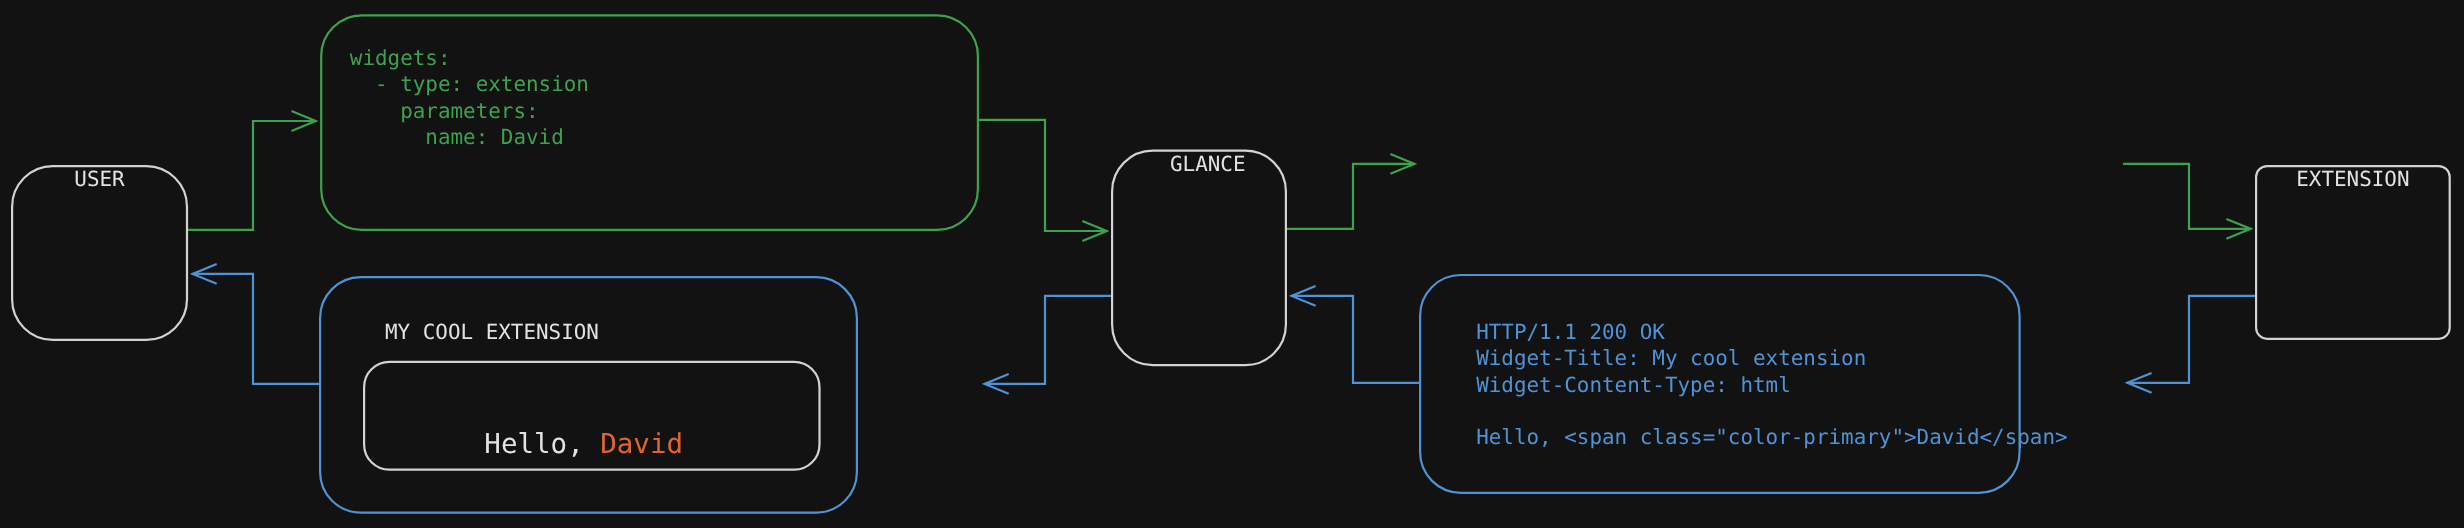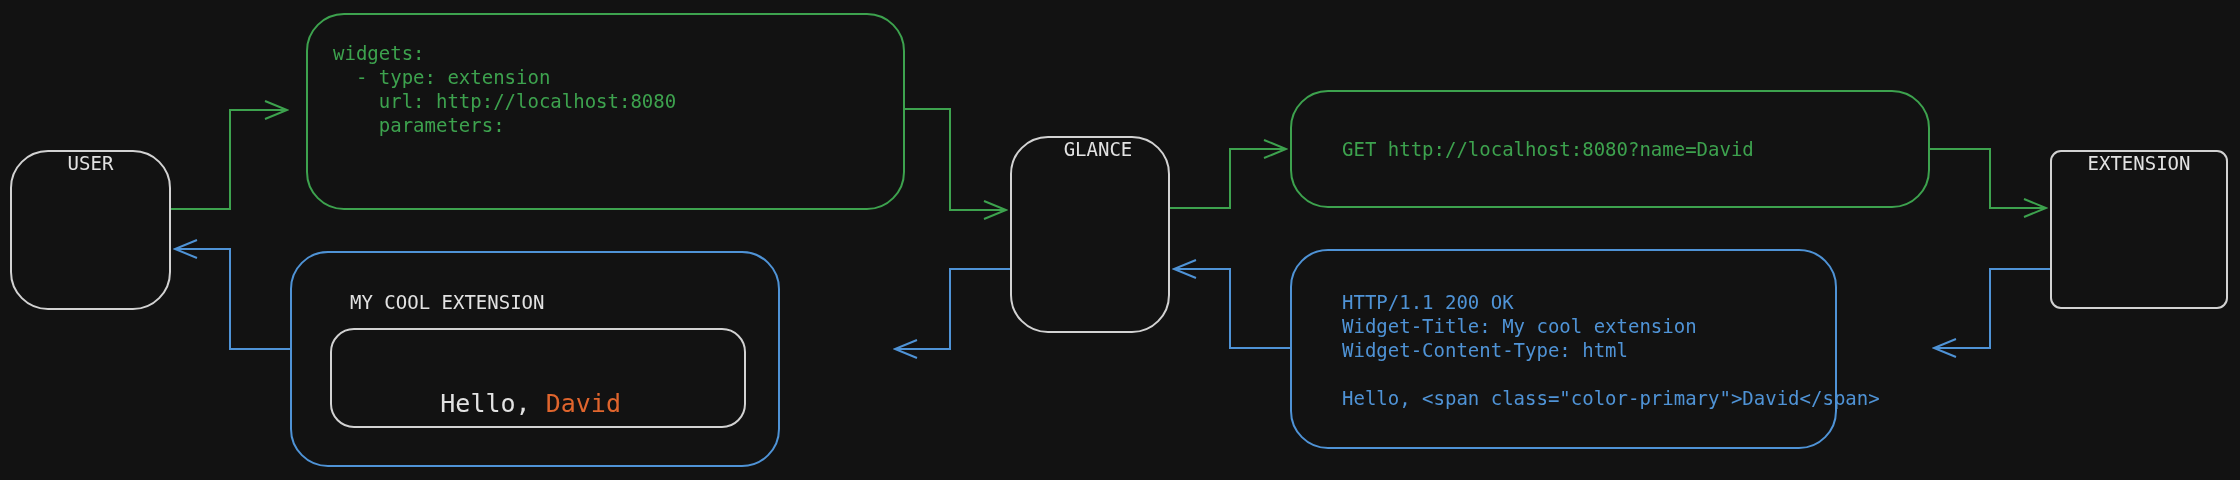--- a/index.html
+++ b/index.html
@@ -47,21 +47,21 @@
 
   .msg-box{
     position:absolute;
     border-radius: 38px;
     border: 2px solid;
     background: var(--bg);
   }
   .box-green{ border-color: var(--green); color: var(--green); }
   .box-blue{ border-color: var(--blue); color: var(--blue); }
 
-  .config-box{ left:306px; top:13px; width:599px; height:197px; padding:26px 0 0 25px; }
+  .config-box{ left:291px; top:13px; width:599px; height:197px; padding:26px 0 0 25px; }
   .request-box{ left:1290px; top:90px; width:640px; height:118px;
                 display:flex; flex-direction:column; justify-content:center; padding-left:50px; }
   .response-box{ left:1290px; top:249px; width:547px; height:200px; padding:39px 0 0 50px; }
   .widget-box{ left:290px; top:251px; width:490px; height:216px; padding:37px 0 0 58px; }
 
   .code-line{
     height:24px; line-height:24px; font-size:19px; white-space:pre;
   }
   .widget-title{
     color: var(--white-text);
@@ -109,27 +109,24 @@
     <span>GLANCE</span>
   </div>
 
   <div class="node node-extension">
     <span>EXTENSION</span>
   </div>
 
   <div class="msg-box box-green config-box">
     <div class="code-line">widgets:</div>
     <div class="code-line">  - type: extension</div>
-    <div class="code-line">    url: http://localhost:8080</div>
     <div class="code-line">    parameters:</div>
+    <div class="code-line">      name: David</div>
   </div>
 
-  <div class="msg-box box-green request-box">
-    <div class="code-line">GET http://localhost:8080?name=David</div>
-  </div>
 
   <div class="msg-box box-blue response-box">
     <div class="code-line">HTTP/1.1 200 OK</div>
     <div class="code-line">Widget-Title: My cool extension</div>
     <div class="code-line">Widget-Content-Type: html</div>
     <div class="code-line"></div>
     <div class="code-line">Hello, &lt;span class="color-primary"&gt;David&lt;/span&gt;</div>
   </div>
 
   <div class="msg-box box-blue widget-box">

